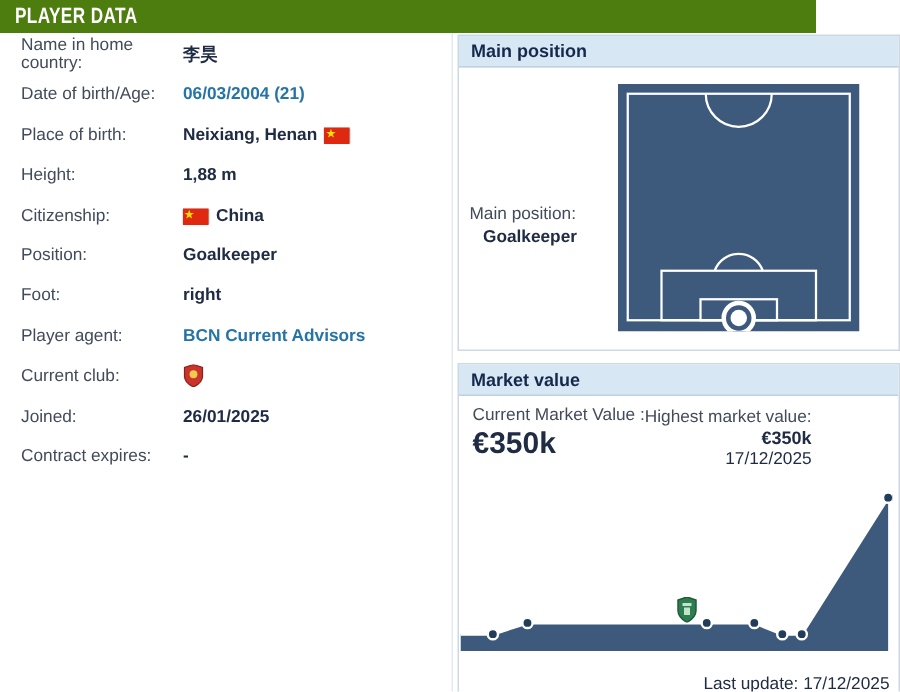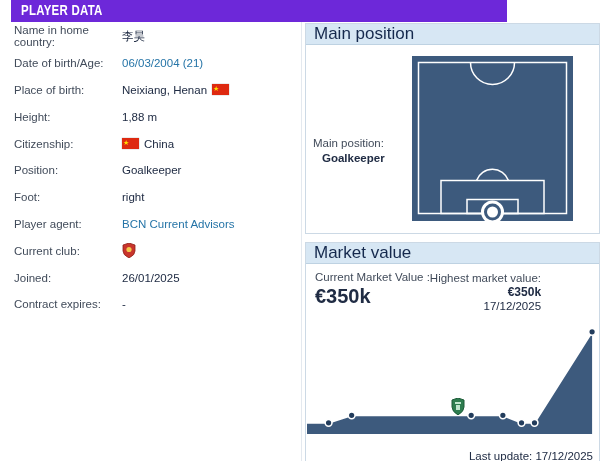--- a/index.html
+++ b/index.html
@@ -2,42 +2,42 @@
 <html><head>
 <meta charset="utf-8">
 <style>
   html,body{margin:0;padding:0}
   body{
     width:600px;height:461px;position:relative;overflow:hidden;
     background:#fff;font-family:"Liberation Sans",sans-serif;
     -webkit-font-smoothing:antialiased;
   }
   
-  .topbar{position:absolute;top:0;left:11px;width:496px;height:22px;background:#6d28d9;}
+  .topbar{position:absolute;top:0;left:0;width:544px;height:22px;background:#4d7c0f;}
   .topbar .t{
     display:inline-block;color:#fff;font-weight:bold;font-size:13.5px;line-height:22px;
     margin-left:10px;letter-spacing:.3px;transform:scaleX(.85) scaleY(1.1);transform-origin:0 50%;
     white-space:nowrap;
   }
   
   .left{position:absolute;top:22px;left:0;width:302px;height:439px;box-sizing:border-box;
     border-right:1px solid #e4e9ef;padding-top:1px;background:#fff}
   .row{display:flex;align-items:center;height:26.8px;padding-left:14px;font-size:11.5px}
   .row .lbl{width:108px;flex:none;color:#414b5a}
-  .row .val{display:flex;align-items:flex-start;gap:5px;font-weight:normal;color:#202c44}
+  .row .val{display:flex;align-items:flex-end;gap:5px;font-weight:bold;color:#202c44}
   .val-link{color:#2574a7;cursor:pointer}
   .flag{display:inline-block;width:17px;height:11px;background:#de2910;position:relative;
     box-shadow:0 0 1px rgba(0,0,0,.45);flex:none}
   .flag::after{content:"\2605";position:absolute;left:1px;top:-1px;color:#ffde00;font-size:7px;line-height:11px}
   .crest{display:inline-block;width:14px;height:15px;flex:none;line-height:0}
   
   .right{position:absolute;left:305px;top:23px;width:295px}
   .box{border:1px solid #ccd9e5;background:#fff;box-sizing:border-box}
   .box-h{background:#d7e7f4;border-bottom:1px solid #bed2e2;height:20px;line-height:20px;
-    padding-left:8px;font-size:17px;font-weight:normal;color:#15294d}
+    padding-left:8px;font-size:12px;font-weight:bold;color:#15294d}
   .mainpos-body{position:relative;height:188px}
   .pitch{position:absolute;left:106px;top:11px;line-height:0}
   .pos-label{position:absolute;left:7px;top:92px;font-size:11.5px;color:#414b5a}
   .pos-value{font-weight:bold;color:#202c44;margin-left:9px;margin-top:3px;font-size:11.5px}
   .box-market{margin-top:8px;height:221px;overflow:hidden}
   .mv-row{display:flex;padding:7px 9px 0 9px}
   .mv-cur-label{font-size:11.5px;color:#414b5a}
   .mv-cur-value{font-size:20px;font-weight:bold;color:#202c44;margin-top:2px}
   .mv-high{text-align:right;font-size:11.5px;color:#414b5a;line-height:14px}
   .mv-high .hv{font-weight:bold;color:#202c44;font-size:12px}

